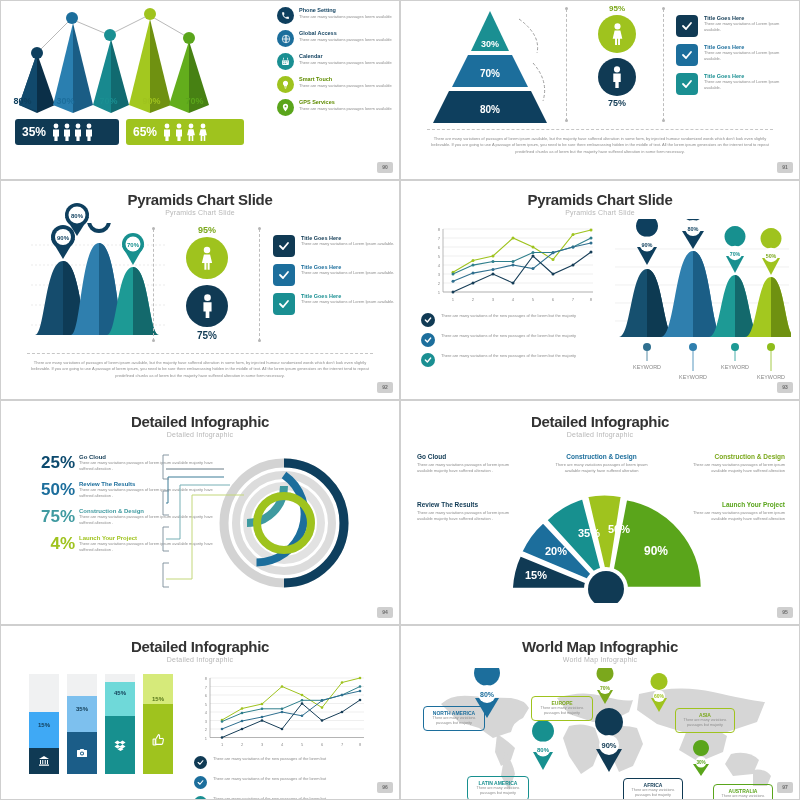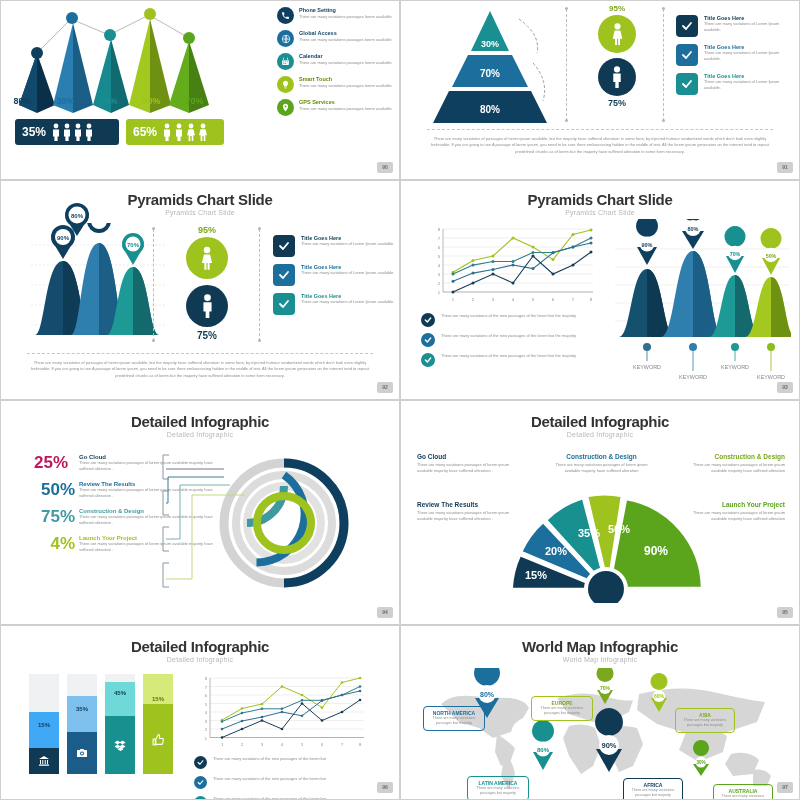--- a/index.html
+++ b/index.html
@@ -88,21 +88,21 @@
               <path d="M2 6.5h6v7H6.6V18H3.4v-4.5H2z"></path>
             <circle cx="16" cy="3" r="2.4"></circle>
               <path d="M13 6.5h6v7h-1.4V18h-3.2v-4.5H13z"></path>
             <circle cx="27" cy="3" r="2.4"></circle>
               <path d="M24 6.5h6v7h-1.4V18h-3.2v-4.5H24z"></path>
             <circle cx="38" cy="3" r="2.4"></circle>
               <path d="M35 6.5h6v7h-1.4V18h-3.2v-4.5H35z"></path>
           </g>
         </svg>
       </div>
-      <div class="bar90" style="background:#9fc31e;width:98px">
+      <div class="bar90" style="background:#9fc31e;width:118px">
         <span class="v">65%</span>
         <svg width="52" height="18" viewBox="0 0 52 18">
           <g fill="#ffffff">
             <circle cx="5" cy="3" r="2.4"></circle>
               <path d="M2 6.5h6v7H6.6V18H3.4v-4.5H2z"></path>
             <circle cx="17" cy="3" r="2.4"></circle>
               <path d="M14 6.5h6v7h-1.4V18h-3.2v-4.5H14z"></path>
             <circle cx="29" cy="3" r="2.4"></circle>
               <path d="M26.5 6.2h5l1.4 6h-1.6V18h-1.6v-5h-1.4v5H26.6V12.2h-1.5z"></path>
             <circle cx="41" cy="3" r="2.4"></circle>
@@ -538,21 +538,21 @@
     </svg>
     <div class="pagebadge">93</div>
   </div>
 
   <div class="slide">
     <div class="title" style="margin-top:12px">Detailed Infographic</div>
     <div class="subtitle">Detailed Infographic</div>
 
     <div style="position:absolute;left:26px;top:52px;width:190px">
       <div style="display:flex;align-items:center;gap:4px;margin-bottom:7px">
-        <div class="pctbig" style="color:#be185d;width:48px;text-align:center">25%</div>
+        <div class="pctbig" style="color:#0c4a6e;width:48px;text-align:right">25%</div>
         <div style="flex:1">
             <div class="hd" style="color:#103a54;font-size:6px">Go Cloud</div>
             <div class="tiny">There are many variations passages of lorem ipsum available  majority have suffered alteration .</div>
           </div>
       </div>
       <div style="display:flex;align-items:center;gap:4px;margin-bottom:7px">
         <div class="pctbig" style="color:#1c6e9c;width:48px;text-align:right">50%</div>
         <div style="flex:1">
             <div class="hd" style="color:#1c6e9c;font-size:6px">Review The Results</div>
             <div class="tiny">There are many variations passages of lorem ipsum available  majority have suffered alteration .</div>

